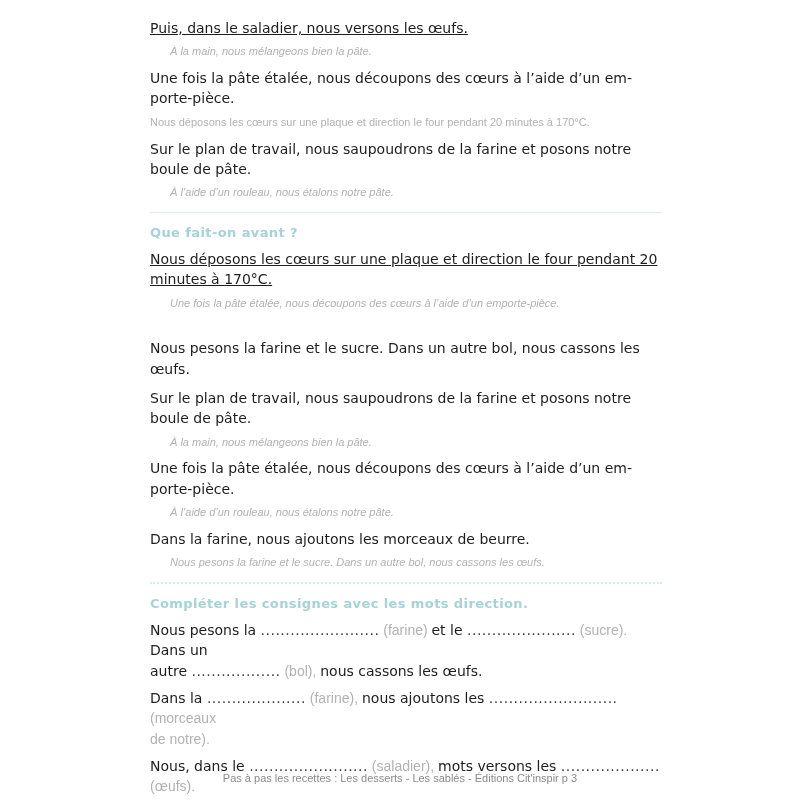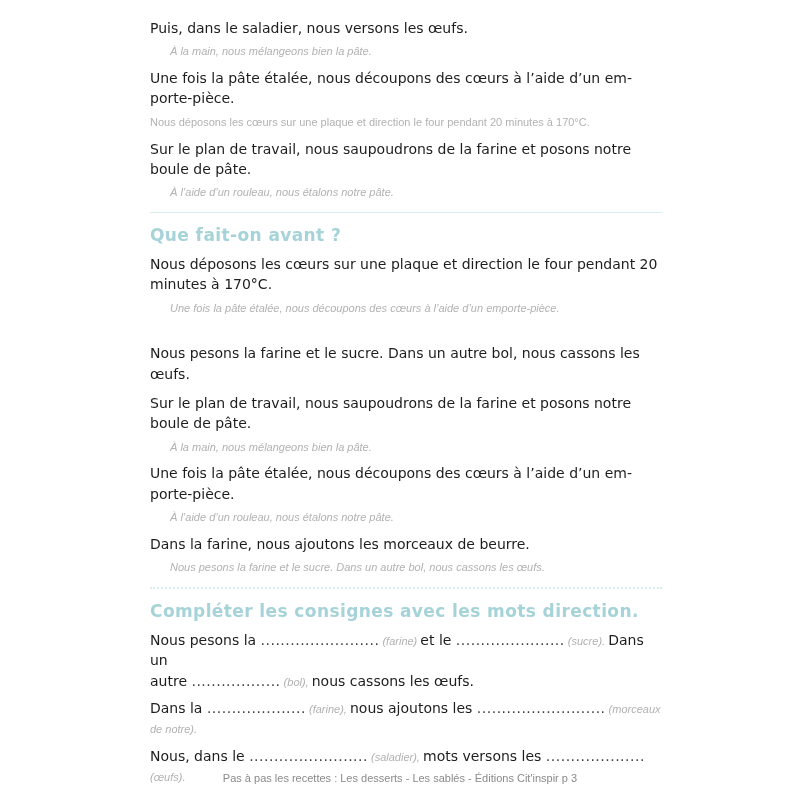--- a/index.html
+++ b/index.html
@@ -22,60 +22,59 @@
     width: 512px;
   }
   p { margin: 0; }
   .stmt {
     font-size: 14px;
     line-height: 1.45;
     color: var(--text, #1d1d1d);
     white-space: pre-line;
     margin-top: 9px;
   }
-  .stmt:first-child { margin-top: 0; }
+  .stmt:first-child { margin-top: 0; text-decoration: underline; }
   .note {
     font-size: 11px;
     line-height: 1.35;
     color: var(--note, #b2b2b2);
     margin-top: 6px;
     margin-bottom: 9px;
     font-family: "Liberation Sans", sans-serif;
   }
   .note.italic { font-style: italic; margin-left: 20px; }
   .note.gap-after { margin-bottom: 28px; }
   .divider {
     border: none;
     border-top: 1px solid var(--divider, #dcedef);
     margin: 12px 0 12px 0;
     width: 512px;
   }
   .divider.wavy {
     border-top: 2px dotted var(--divider, #cfe7ea);
   }
   .heading {
-    font-size: 17px;
+    font-size: 13px;
     font-weight: bold;
     letter-spacing: 0.4px;
     color: var(--heading, #a5d3d8);
     margin: 6px 0 9px 0;
   }
   .fill-line {
     font-size: 14px;
     line-height: 1.45;
     margin-top: 7px;
   }
   .fill-line .text { color: var(--text, #1d1d1d); }
   .fill-line .blank {
     color: var(--dots, #3c3c3c);
     letter-spacing: 0.5px;
   }
   .fill-line .hint {
-    font-size: 11px;
-    font-style: italic;
+    font-size: 14px;
     color: var(--note, #b2b2b2);
     font-family: "Liberation Sans", sans-serif;
   }
   .page-footer {
     position: absolute;
     left: 0;
     right: 0;
     bottom: 16px;
     text-align: center;
     font-size: 11px;

